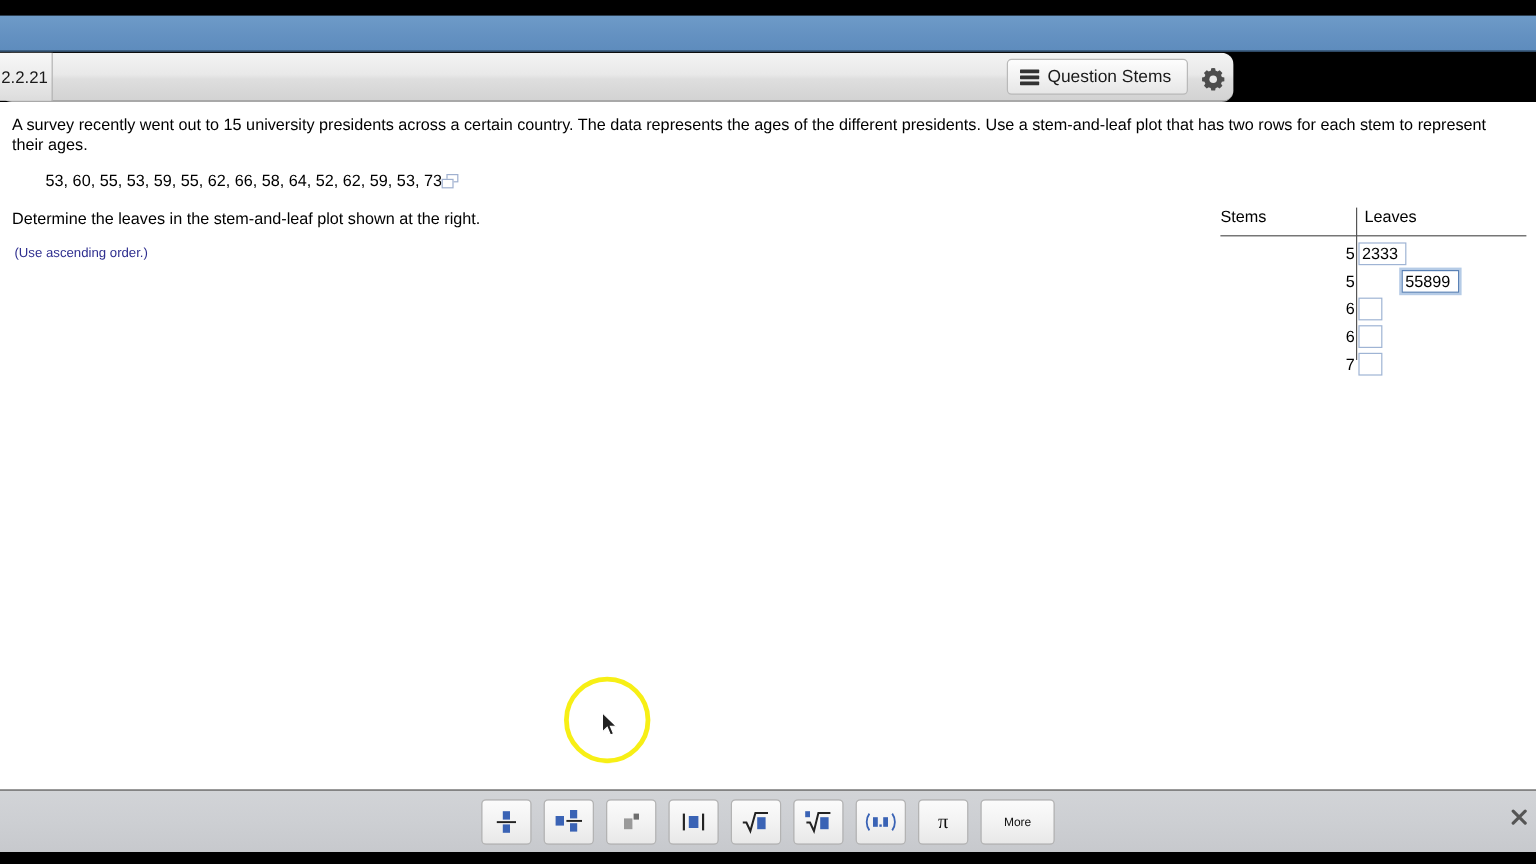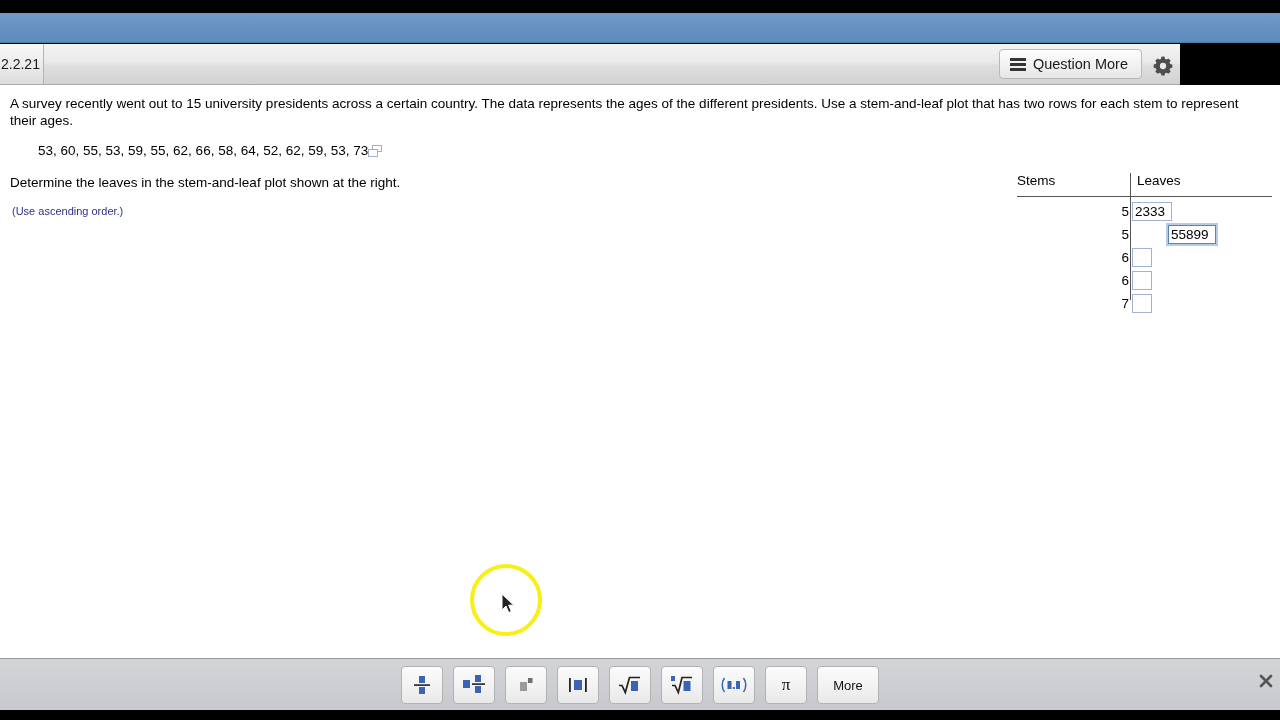--- a/index.html
+++ b/index.html
@@ -36,24 +36,25 @@
     width: 1280px; height: 30px;
     background: linear-gradient(to bottom, #6e9bc8 0%, #6592c2 50%, #5e8cbd 100%);
     border-bottom: 1px solid #4d7aa8;
     box-sizing: border-box;
   }
 
   
   .qtoolbar {
     position: absolute;
     left: 0; top: 44px;
-    width: 1180px; height: 41px;
+    width: 1028px; height: 41px;
     background: linear-gradient(to bottom, #f3f3f3 0%, #e9e9e9 45%, #dedede 55%, #d2d2d2 100%);
     border-bottom: 1px solid #a9a9a9;
     box-sizing: border-box;
+    border-radius: 10px;
   }
   .qid {
     position: absolute;
     left: 0; top: 0;
     width: 44px; height: 40px;
     line-height: 40px;
     font-size: 14px;
     color: #1a1a1a;
     padding-left: 1px;
     box-sizing: border-box;
@@ -271,21 +272,21 @@
     border-radius: 4px;
     background: linear-gradient(to bottom,#fbfbfb 0%,#f2f2f2 55%,#e8e8e8 100%);
     display: flex;
     align-items: center;
     justify-content: center;
     cursor: pointer;
     box-sizing: border-box;
   }
   .mbtn.wide { width: 62px; }
   .mbtn .glyph-text {
-    font-size: 13px;
+    font-size: 10px;
     color: #111;
   }
   .mbtn .pi-text {
     font-size: 17px;
     color: #111;
     font-family: "Liberation Serif", serif;
   }
   .close-x {
     position: absolute;
     right: 6px; top: 14px;
@@ -307,21 +308,21 @@
 
   <div class="qtoolbar">
     <div class="qid">2.2.21</div>
 
     <div class="qhelp-btn">
       <span class="list-icon">
         <i></i>
           <i></i>
           <i></i>
       </span>
-      <span class="label">Question More</span>
+      <span class="label">Question Stems</span>
     </div>
 
     <div class="gear-btn">
       <svg width="24" height="24" viewBox="0 0 24 24">
         <path fill="#4d4d4d" d="M12 2.6l1.6.25.45 2.1c.55.17 1.07.39 1.55.66l1.8-1.17 2.3 2.3-1.17 1.8c.27.48.49 1 .66 1.55l2.1.45v3.2l-2.1.45c-.17.55-.39 1.07-.66 1.55l1.17 1.8-2.3 2.3-1.8-1.17c-.48.27-1 .49-1.55.66l-.45 2.1h-3.2l-.45-2.1a6.9 6.9 0 0 1-1.55-.66l-1.8 1.17-2.3-2.3 1.17-1.8a6.9 6.9 0 0 1-.66-1.55l-2.1-.45v-3.2l2.1-.45c.17-.55.39-1.07.66-1.55L4.3 6.74l2.3-2.3 1.8 1.17c.48-.27 1-.49 1.55-.66l.45-2.1z"></path>
         <circle cx="12" cy="12" r="3.15" fill="#e9e9e9"></circle>
       </svg>
     </div>
   </div>
 

